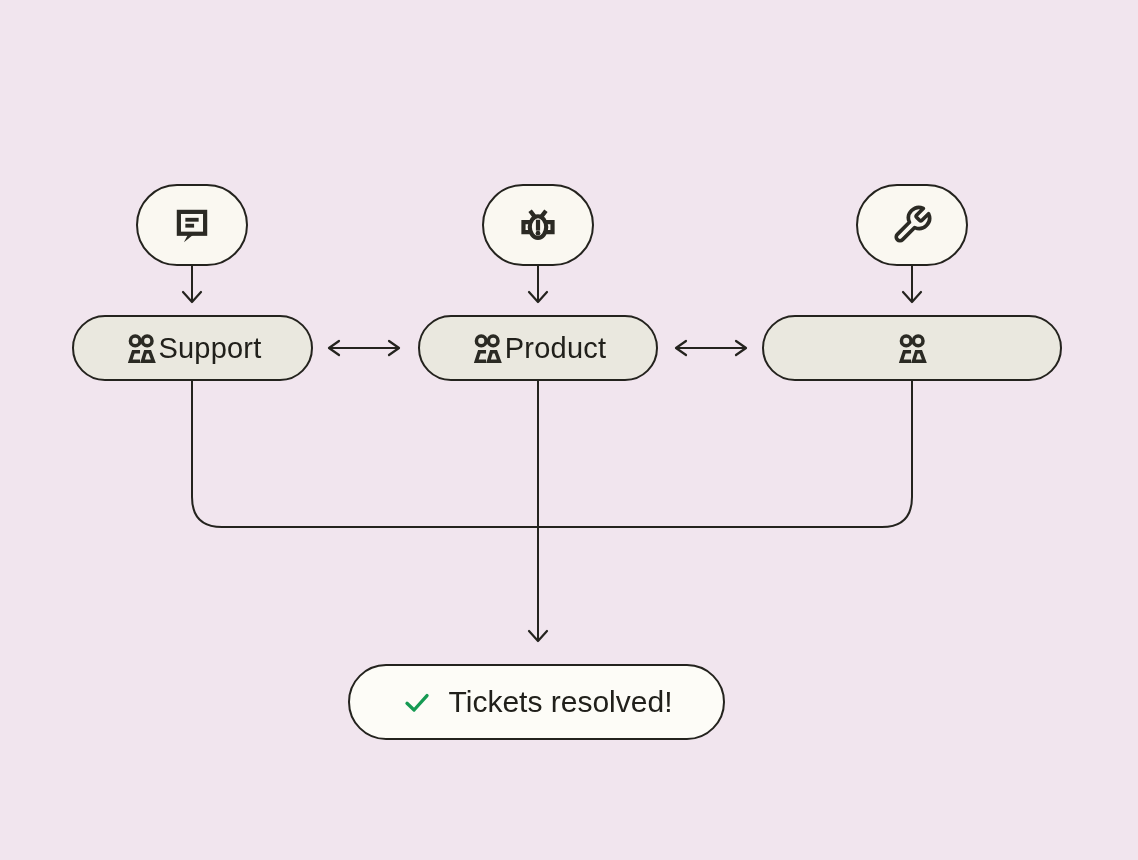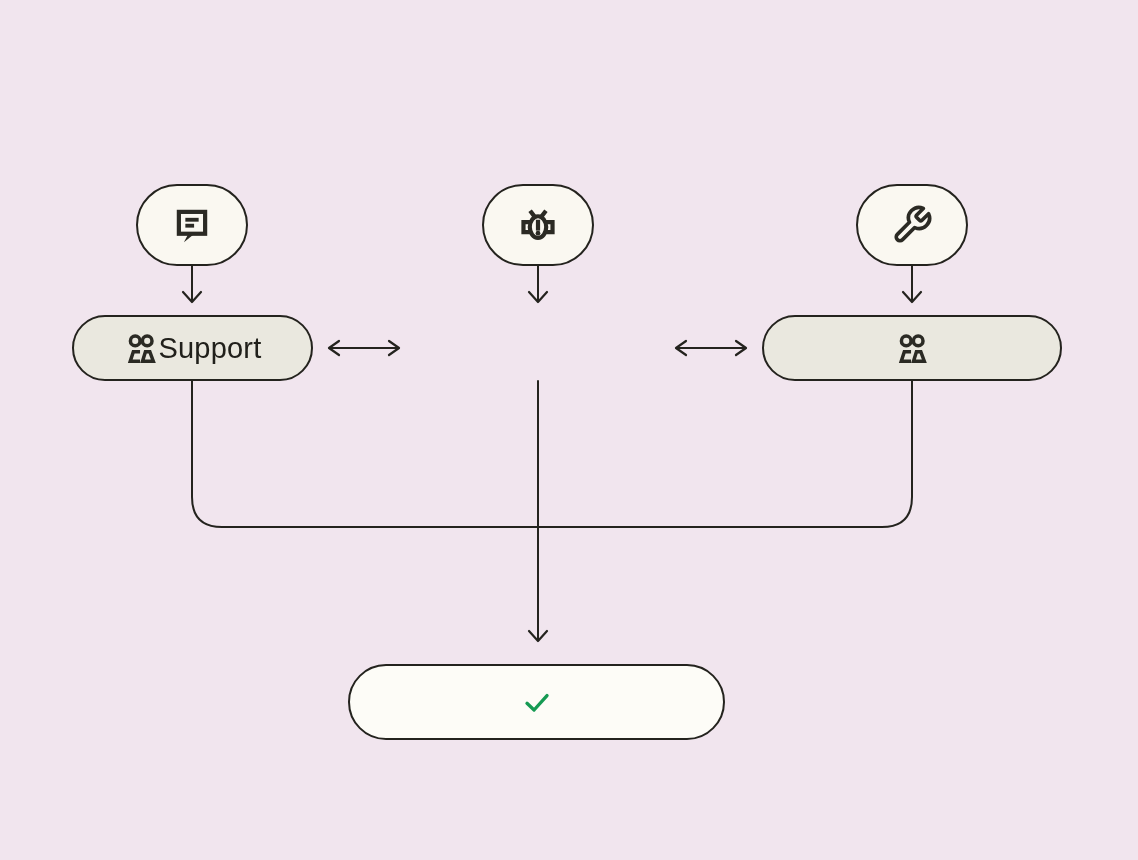--- a/index.html
+++ b/index.html
@@ -116,33 +116,45 @@
       <svg width="35" height="30" viewBox="0 0 24 20.5" fill="none" stroke="#2b2a24" stroke-width="2.4" stroke-linecap="butt" stroke-linejoin="miter">
         <circle cx="7.7" cy="5.4" r="3.3"></circle>
         <circle cx="15.9" cy="5.4" r="3.3"></circle>
         <path d="M11 12.8 H6.4 L4.3 19.3 H11"></path>
         <path d="M12.7 19.3 L14.7 12.8 H17.7 L20.1 19.3 Z"></path>
       </svg>
     </span>
     <span class="label">Support</span>
   </div>
 
+  <div class="node pill" id="pill-product">
+    <span class="icon">
+      <svg width="35" height="30" viewBox="0 0 24 20.5" fill="none" stroke="#2b2a24" stroke-width="2.4" stroke-linecap="butt" stroke-linejoin="miter">
+        <circle cx="7.7" cy="5.4" r="3.3"></circle>
+        <circle cx="15.9" cy="5.4" r="3.3"></circle>
+        <path d="M11 12.8 H6.4 L4.3 19.3 H11"></path>
+        <path d="M12.7 19.3 L14.7 12.8 H17.7 L20.1 19.3 Z"></path>
+      </svg>
+    </span>
+    <span class="label">Product</span>
+  </div>
 
   <div class="node pill" id="pill-engineering">
     <span class="icon">
       <svg width="35" height="30" viewBox="0 0 24 20.5" fill="none" stroke="#2b2a24" stroke-width="2.4" stroke-linecap="butt" stroke-linejoin="miter">
         <circle cx="7.7" cy="5.4" r="3.3"></circle>
         <circle cx="15.9" cy="5.4" r="3.3"></circle>
         <path d="M11 12.8 H6.4 L4.3 19.3 H11"></path>
         <path d="M12.7 19.3 L14.7 12.8 H17.7 L20.1 19.3 Z"></path>
       </svg>
     </span>
   </div>
 
   <div class="node result" id="node-result">
     <span class="icon">
       <svg width="32" height="32" viewBox="0 0 24 24" fill="none" stroke="#169a53" stroke-width="2.5" stroke-linecap="round" stroke-linejoin="round">
         <polyline points="4.5,13 9.8,18 19.5,7.2"></polyline>
       </svg>
     </span>
+    <span class="label">Tickets resolved!</span>
   </div>
 
 </div>
 
 </body></html>

